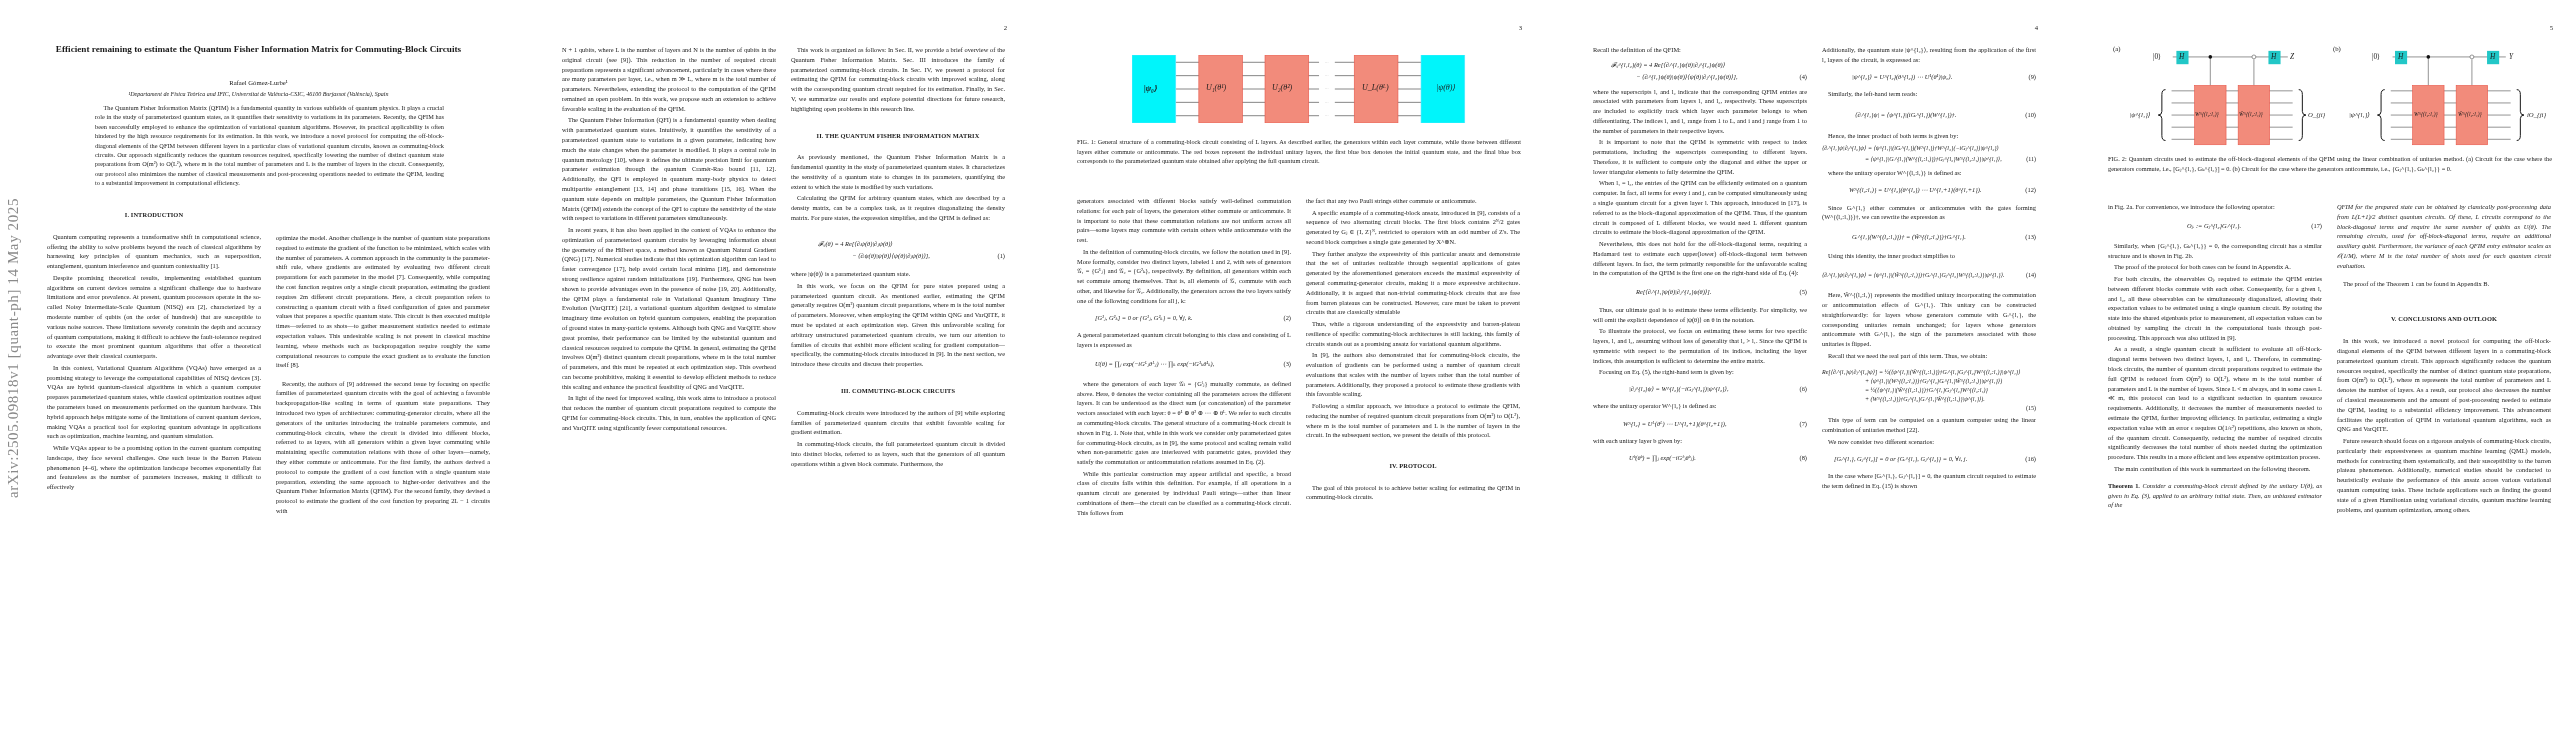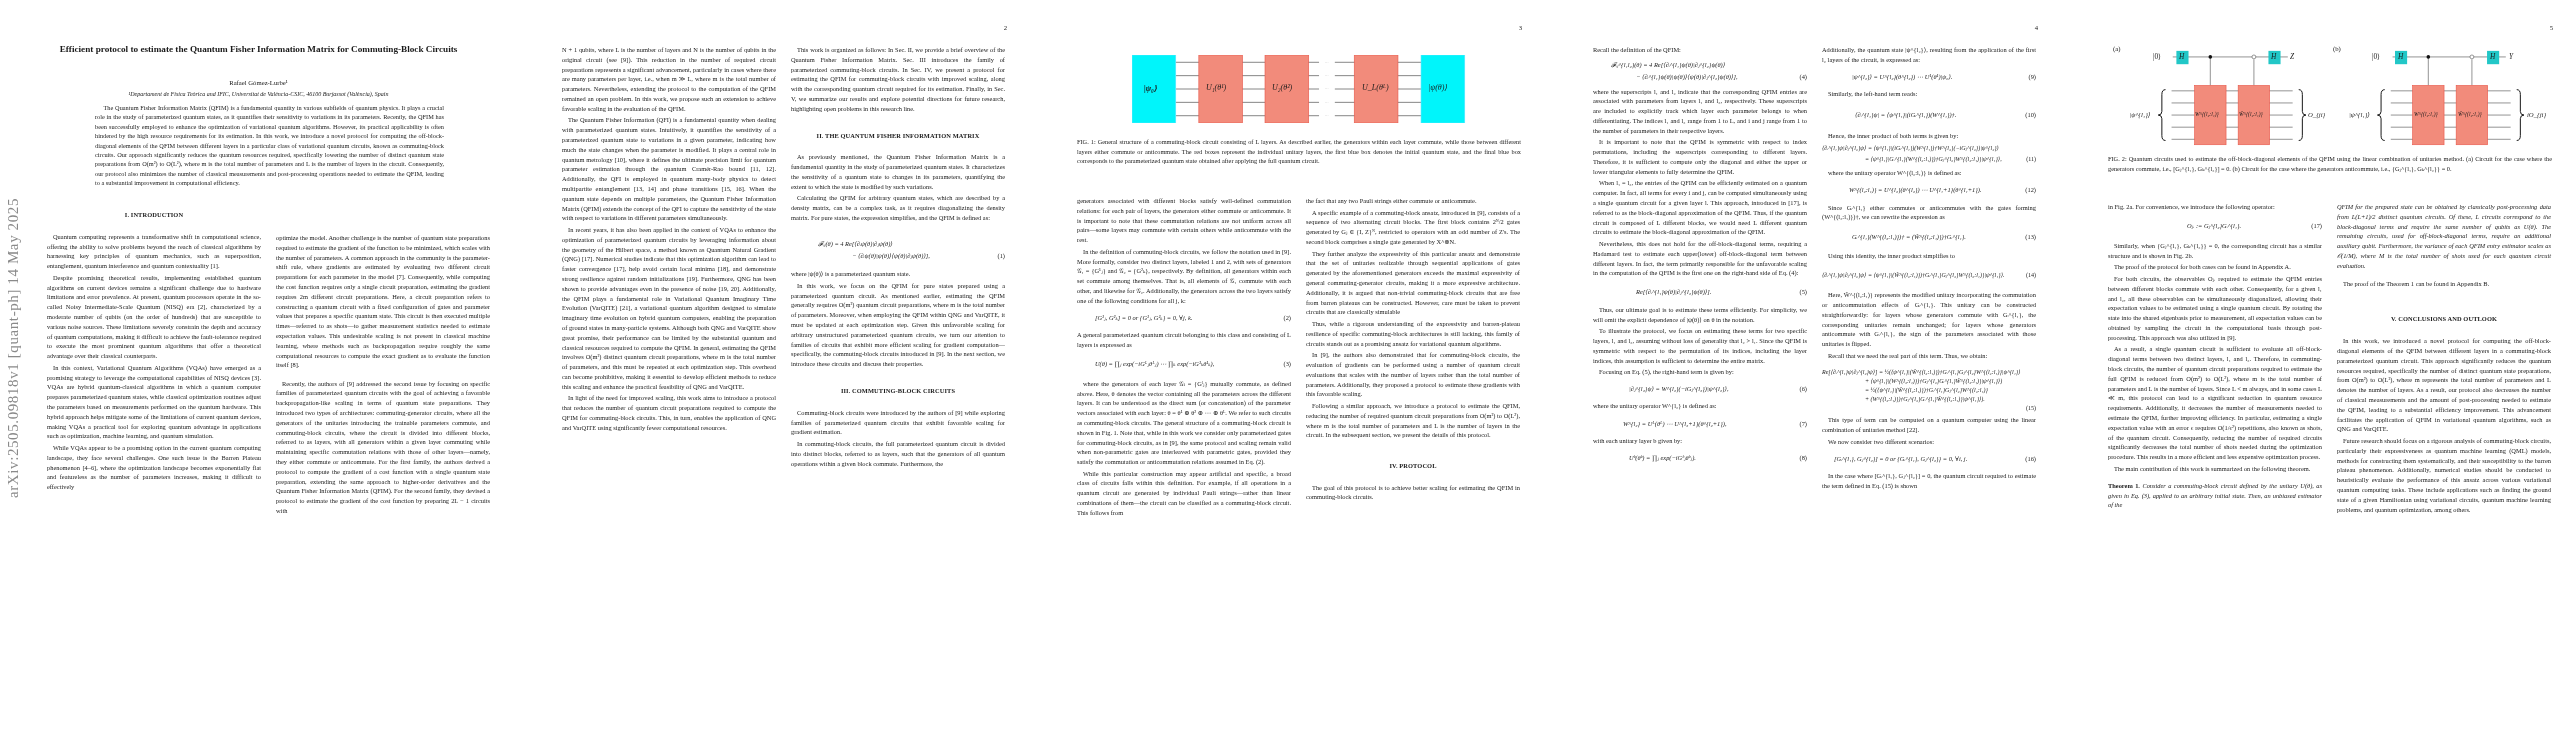--- a/index.html
+++ b/index.html
@@ -22,21 +22,21 @@
   .fig1 { position: absolute; left: 102px; top: 55px; width: 334px; height: 68px; }
   .fig2 { position: absolute; left: 43px; top: 43px; width: 450px; height: 109px; }
   .theorem-label { font-weight: bold; font-style: normal; }
   .theorem { font-style: italic; }
 </style>
 </head>
 <body>
 
 <div class="page" style="left:0;">
   <div class="stamp">arXiv:2505.09818v1  [quant-ph]  14 May 2025</div>
-  <div class="title">Efficient protocol to estimate the Quantum Fisher Information Matrix for Commuting-Block Circuits</div>
+  <div class="title">Efficient remaining to estimate the Quantum Fisher Information Matrix for Commuting-Block Circuits</div>
   <div class="author">Rafael Gómez-Lurbe¹</div>
   <div class="affil">¹Departament de Física Teòrica and IFIC, Universitat de València-CSIC, 46100 Burjassot (València), Spain</div>
   <div class="abstract">The Quantum Fisher Information Matrix (QFIM) is a fundamental quantity in various subfields of quantum physics. It plays a crucial role in the study of parameterized quantum states, as it quantifies their sensitivity to variations in its parameters. Recently, the QFIM has been successfully employed to enhance the optimization of variational quantum algorithms. However, its practical applicability is often hindered by the high resource requirements for its estimation. In this work, we introduce a novel protocol for computing the off-block-diagonal elements of the QFIM between different layers in a particular class of variational quantum circuits, known as commuting-block circuits. Our approach significantly reduces the quantum resources required, specifically lowering the number of distinct quantum state preparations from O(m²) to O(L²), where m is the total number of parameters and L is the number of layers in the circuit. Consequently, our protocol also minimizes the number of classical measurements and post-processing operations needed to estimate the QFIM, leading to a substantial improvement in computational efficiency.</div>
 
   <div class="col" style="left:47px; top:210px;">
     <div class="sec" style="margin-top:0;">I.   INTRODUCTION</div>
     <p>Quantum computing represents a transformative shift in computational science, offering the ability to solve problems beyond the reach of classical algorithms by harnessing key principles of quantum mechanics, such as superposition, entanglement, quantum interference and quantum contextuality [1].</p>
     <p>Despite promising theoretical results, implementing established quantum algorithms on current devices remains a significant challenge due to hardware limitations and error prevalence. At present, quantum processors operate in the so-called Noisy Intermediate-Scale Quantum (NISQ) era [2], characterized by a moderate number of qubits (on the order of hundreds) that are susceptible to various noise sources. These limitations severely constrain the depth and accuracy of quantum computations, making it difficult to achieve the fault-tolerance required to execute the most prominent quantum algorithms that offer a theoretical advantage over their classical counterparts.</p>
     <p>In this context, Variational Quantum Algorithms (VQAs) have emerged as a promising strategy to leverage the computational capabilities of NISQ devices [3]. VQAs are hybrid quantum-classical algorithms in which a quantum computer prepares parameterized quantum states, while classical optimization routines adjust the parameters based on measurements performed on the quantum hardware. This hybrid approach helps mitigate some of the limitations of current quantum devices, making VQAs a practical tool for exploring quantum advantage in applications such as optimization, machine learning, and quantum simulation.</p>
     <p>While VQAs appear to be a promising option in the current quantum computing landscape, they face several challenges. One such issue is the Barren Plateau phenomenon [4–6], where the optimization landscape becomes exponentially flat and featureless as the number of parameters increases, making it difficult to effectively</p>
@@ -99,21 +99,21 @@
       <rect x="110" y="0" width="72" height="112" fill="#f28b7b" stroke="#e8574a"></rect>
       <rect x="219" y="0" width="72" height="112" fill="#f28b7b" stroke="#e8574a"></rect>
       <rect x="366" y="0" width="72" height="112" fill="#f28b7b" stroke="#e8574a"></rect>
       <rect x="476" y="0" width="72" height="112" fill="#00f5fb" stroke="#5be6ff"></rect>
     </svg>
     <div style="position:absolute; top:28px; left:0; width:334px; font-style:italic; font-size:8px;">
       <span style="position:absolute; left:12px;font-weight:bold;">|ψ₀⟩</span>
       <span style="position:absolute; left:74px;">U₁(θ¹)</span>
       <span style="position:absolute; left:140px;">U₂(θ²)</span>
       <span style="position:absolute; left:230px;">U_L(θᴸ)</span>
-      <span style="position:absolute; left:296px;font-style:italic;">|ψ(θ)⟩</span>
+      <span style="position:absolute; left:304px;font-style:italic;">|ψ(θ)⟩</span>
     </div>
   </div>
 
   <div class="caption" style="top:137px;">FIG. 1: General structure of a commuting-block circuit consisting of L layers. As described earlier, the generators within each layer commute, while those between different layers either commute or anticommute. The red boxes represent the individual unitary layers, the first blue box denotes the initial quantum state, and the final blue box corresponds to the parameterized quantum state obtained after applying the full quantum circuit.</div>
 
   <div class="col" style="left:47px; top:196px;">
     <p class="noind">generators associated with different blocks satisfy well-defined commutation relations: for each pair of layers, the generators either commute or anticommute. It is important to note that these commutation relations are not uniform across all pairs—some layers may commute with certain others while anticommute with the rest.</p>
     <p>In the definition of commuting-block circuits, we follow the notation used in [9]. More formally, consider two distinct layers, labeled 1 and 2, with sets of generators 𝒢₁ = {G¹ⱼ} and 𝒢₂ = {G²ₖ}, respectively. By definition, all generators within each set commute among themselves. That is, all elements of 𝒢₁ commute with each other, and likewise for 𝒢₂. Additionally, the generators across the two layers satisfy one of the following conditions for all j, k:</p>
     <div class="eq">
         <span>[G¹ⱼ, G²ₖ] = 0   or   {G¹ⱼ, G²ₖ} = 0,   ∀j, k.</span>

